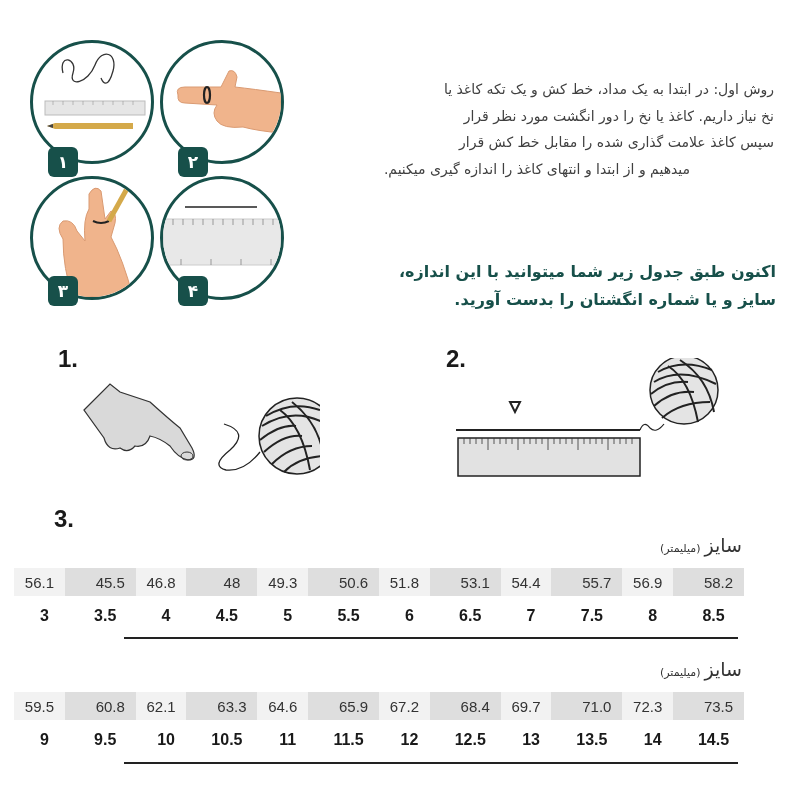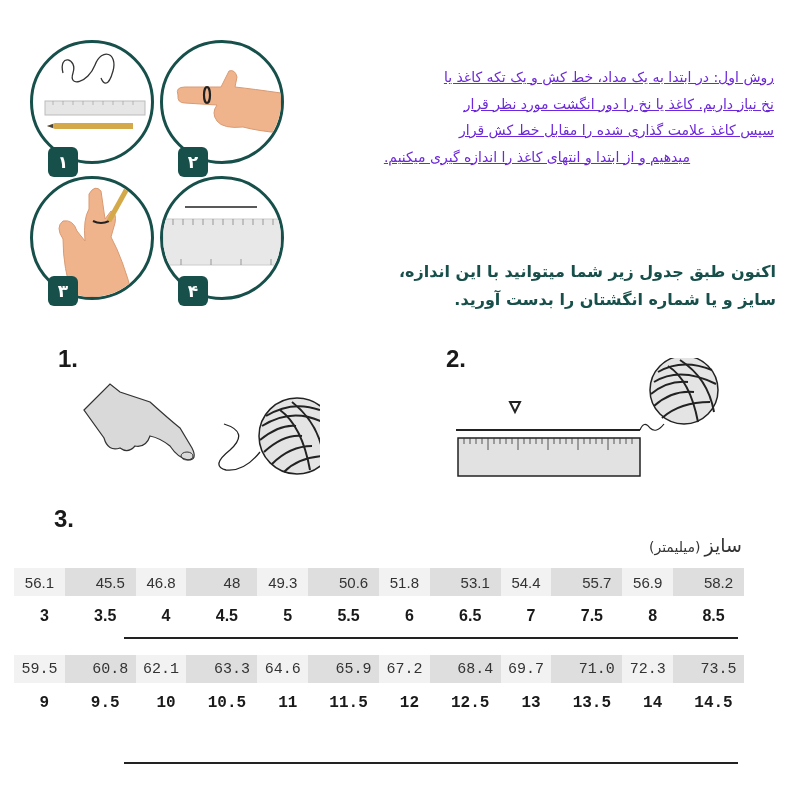--- a/index.html
+++ b/index.html
@@ -4,29 +4,29 @@
 <style>
   * { box-sizing: border-box; margin: 0; padding: 0; }
   html, body { width: 800px; height: 800px; background: #ffffff; overflow: hidden; }
   body { position: relative; font-family: "Liberation Sans", "DejaVu Sans", sans-serif; color: #222; }
 
   .steps-grid { position: absolute; left: 18px; top: 40px; width: 272px; height: 268px; }
   .step-circle { position: absolute; width: 124px; height: 124px; border: 3px solid #17504a; border-radius: 50%; background: #fff; overflow: hidden; }
   .step-circle svg { position: absolute; left: 0; top: 0; width: 118px; height: 118px; }
   .step-badge { position: absolute; width: 30px; height: 30px; background: #17504a; border-radius: 6px; color: #fff; font-weight: bold; font-size: 17px; display: flex; align-items: center; justify-content: center; font-family: "DejaVu Sans", sans-serif; }
 
-  .instructions { position: absolute; left: 300px; top: 64px; width: 474px; direction: rtl; text-align: justify; text-align-last: right; color: #6d28d9; font-size: 14px; line-height: 26.5px; font-family: "DejaVu Sans", sans-serif; text-decoration: underline; }
+  .instructions { position: absolute; left: 300px; top: 76px; width: 474px; direction: rtl; text-align: justify; text-align-last: right; color: #404040; font-size: 14px; line-height: 26.5px; font-family: "DejaVu Sans", sans-serif; }
   .instructions .last { text-align-last: center; }
   .highlight { position: absolute; left: 296px; top: 258px; width: 480px; direction: rtl; color: #17504a; font-weight: bold; font-size: 16px; line-height: 28px; font-family: "DejaVu Sans", sans-serif; }
 
   .step-number { position: absolute; font-weight: bold; font-size: 24px; color: #1a1a1a; }
   .illustration { position: absolute; }
 
   .size-label { position: absolute; direction: rtl; font-size: 19px; color: #333; font-family: "DejaVu Sans", sans-serif; }
-  .size-label small { font-size: 14px; margin-right: 4px; }
+  .size-label small { font-size: 11px; margin-right: 4px; }
 
   .size-table { position: absolute; left: 14px; width: 730px; }
   .mm-row { display: flex; height: 28px; }
   .mm-cell { flex: 1; display: flex; align-items: center; justify-content: center; font-size: 15px; color: #333; }
   .mm-cell.light { background: #f2f2f2; }
   .mm-cell.dark { background: #dedede; padding-left: 20px; }
   .size-row { display: flex; height: 32px; margin-top: 4px; }
   .size-cell { flex: 1; display: flex; align-items: center; justify-content: center; font-size: 16px; font-weight: bold; color: #1a1a1a; }
   .table-rule { position: absolute; height: 2px; background: #222; }
 </style>
@@ -211,21 +211,21 @@
     <div class="size-cell">7.5</div>
     <div class="size-cell">8</div>
     <div class="size-cell">8.5</div>
   </div>
 </div>
 <div class="table-rule" style="left:124px; top:637px; width:614px;"></div>
 
 <div class="size-label" style="right:58px; top:658px;">
   <span>سایز</span><small>(میلیمتر)</small>
 </div>
-<div class="size-table" style="top:655px;font-family:Liberation Mono, monospace;">
+<div class="size-table" style="top:692px;">
   <div class="mm-row">
     <div class="mm-cell light">59.5</div>
     <div class="mm-cell dark">60.8</div>
     <div class="mm-cell light">62.1</div>
     <div class="mm-cell dark">63.3</div>
     <div class="mm-cell light">64.6</div>
     <div class="mm-cell dark">65.9</div>
     <div class="mm-cell light">67.2</div>
     <div class="mm-cell dark">68.4</div>
     <div class="mm-cell light">69.7</div>

